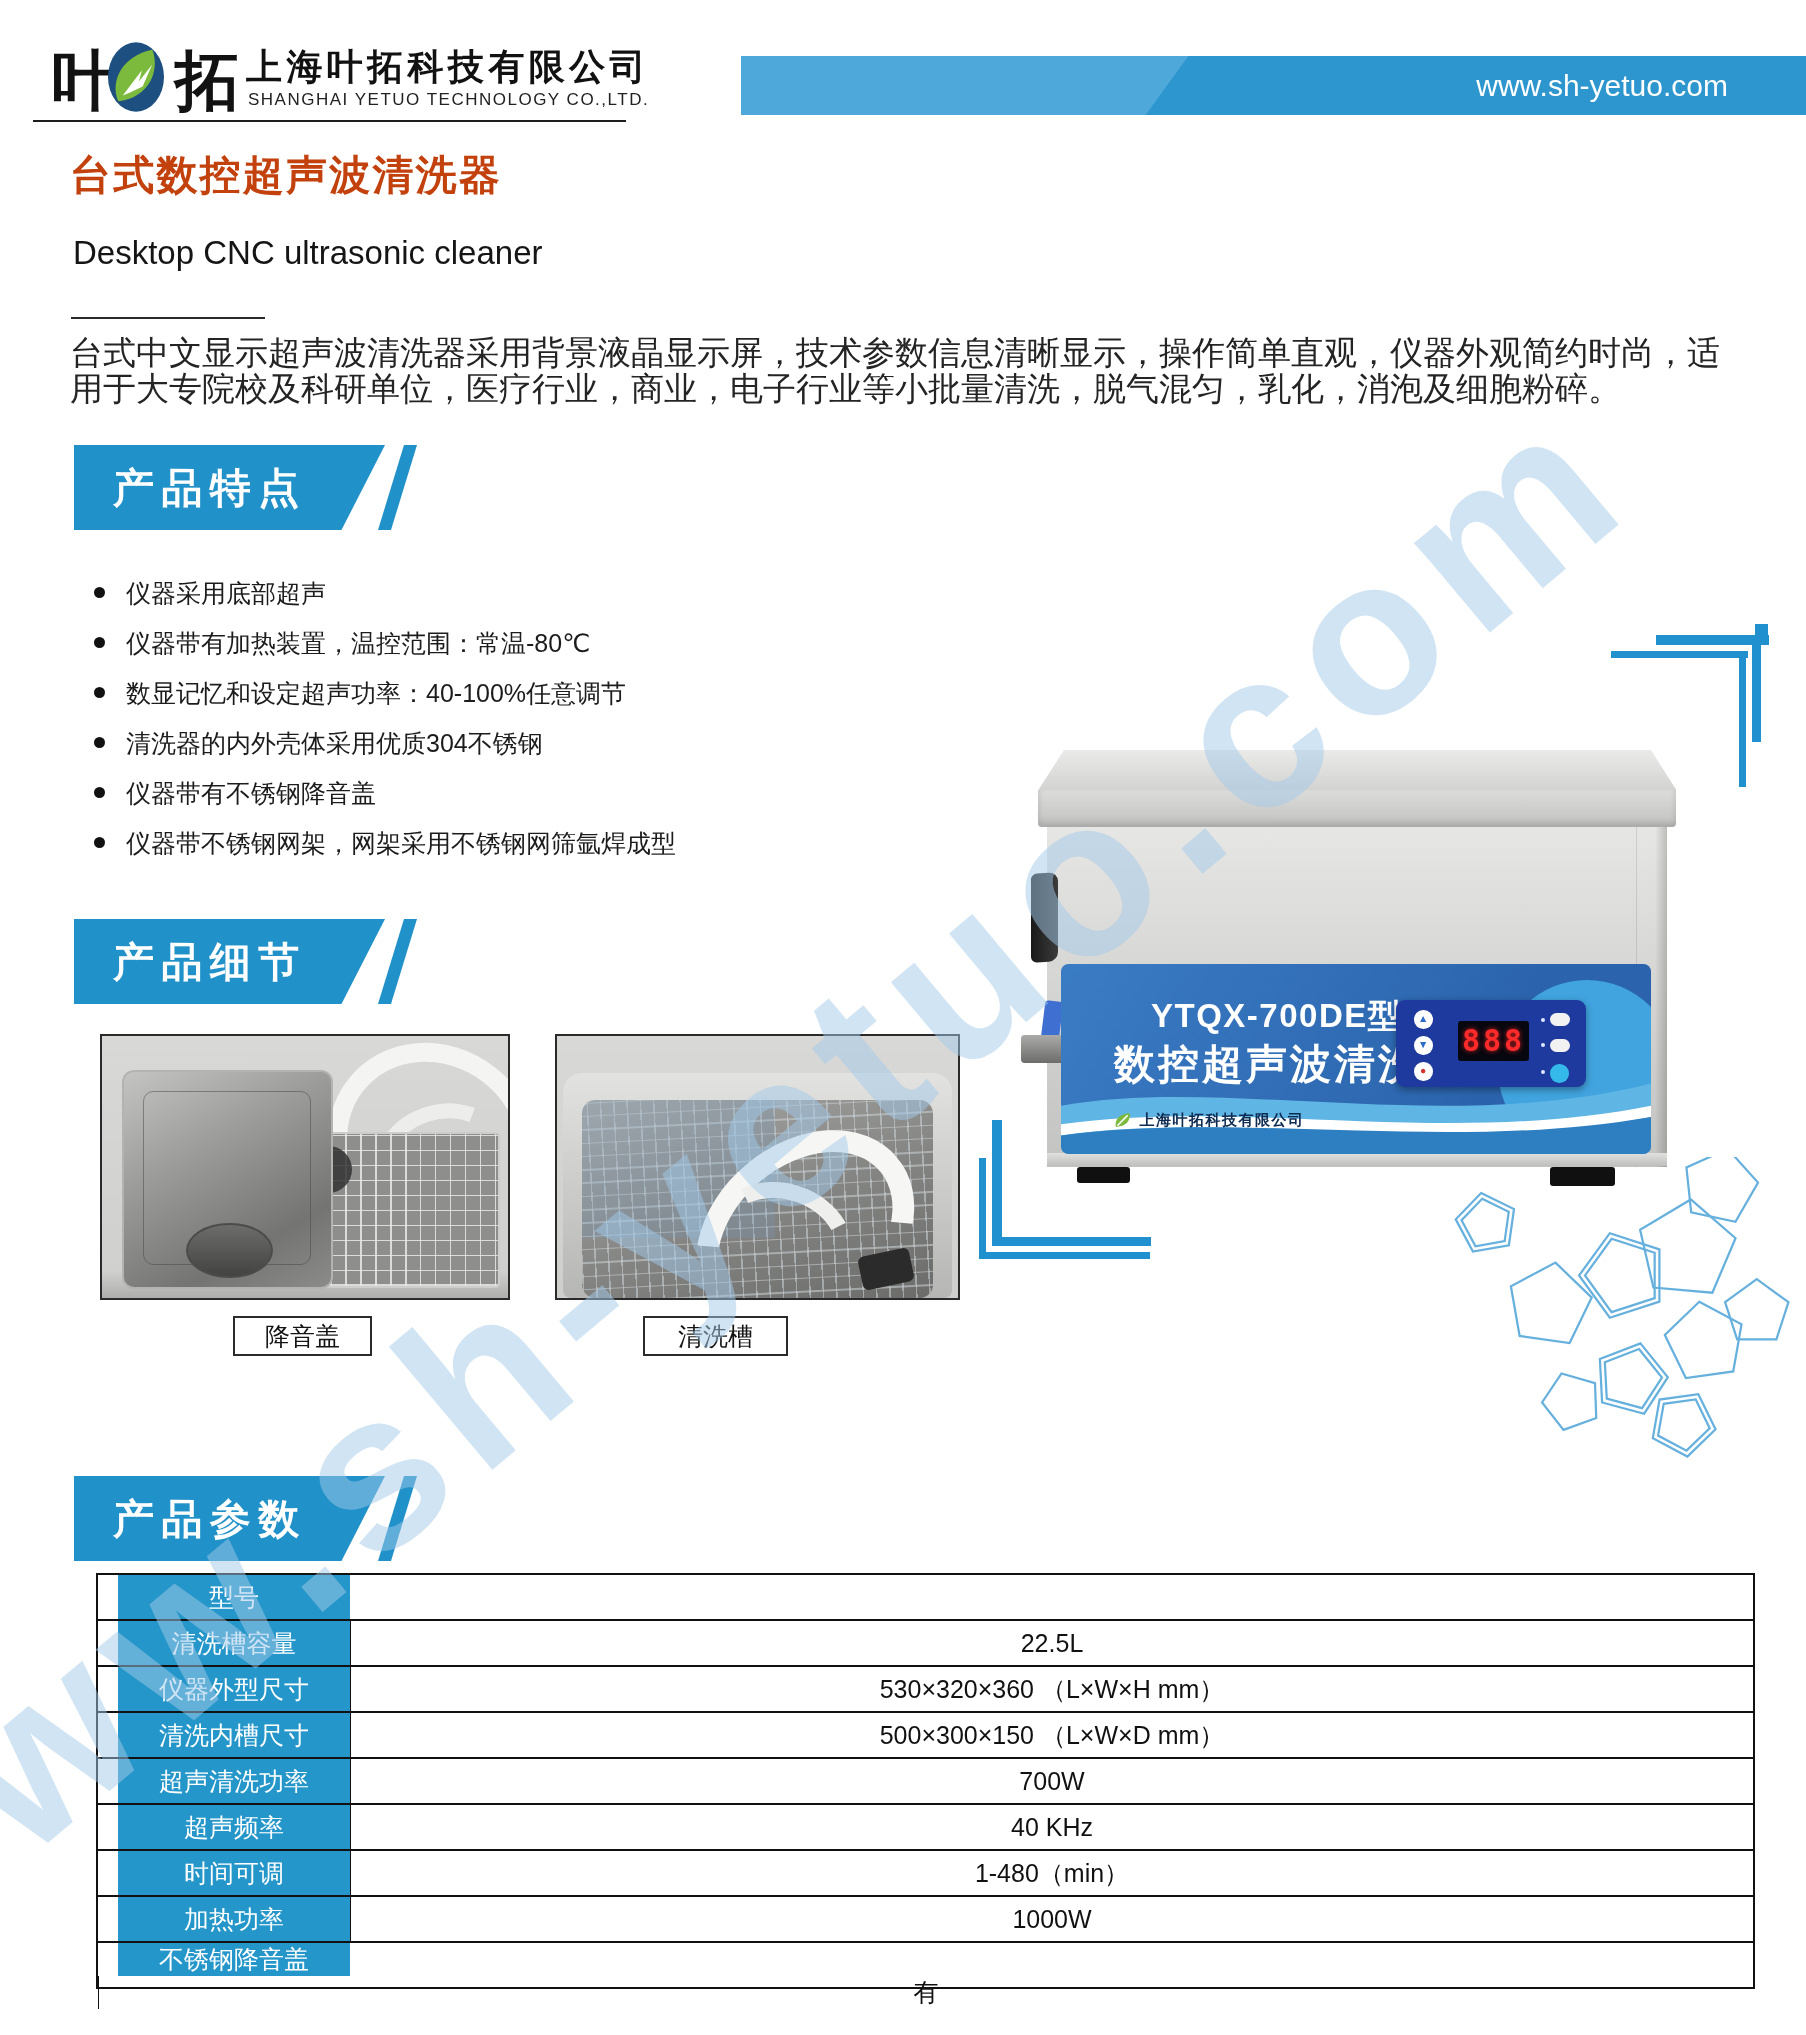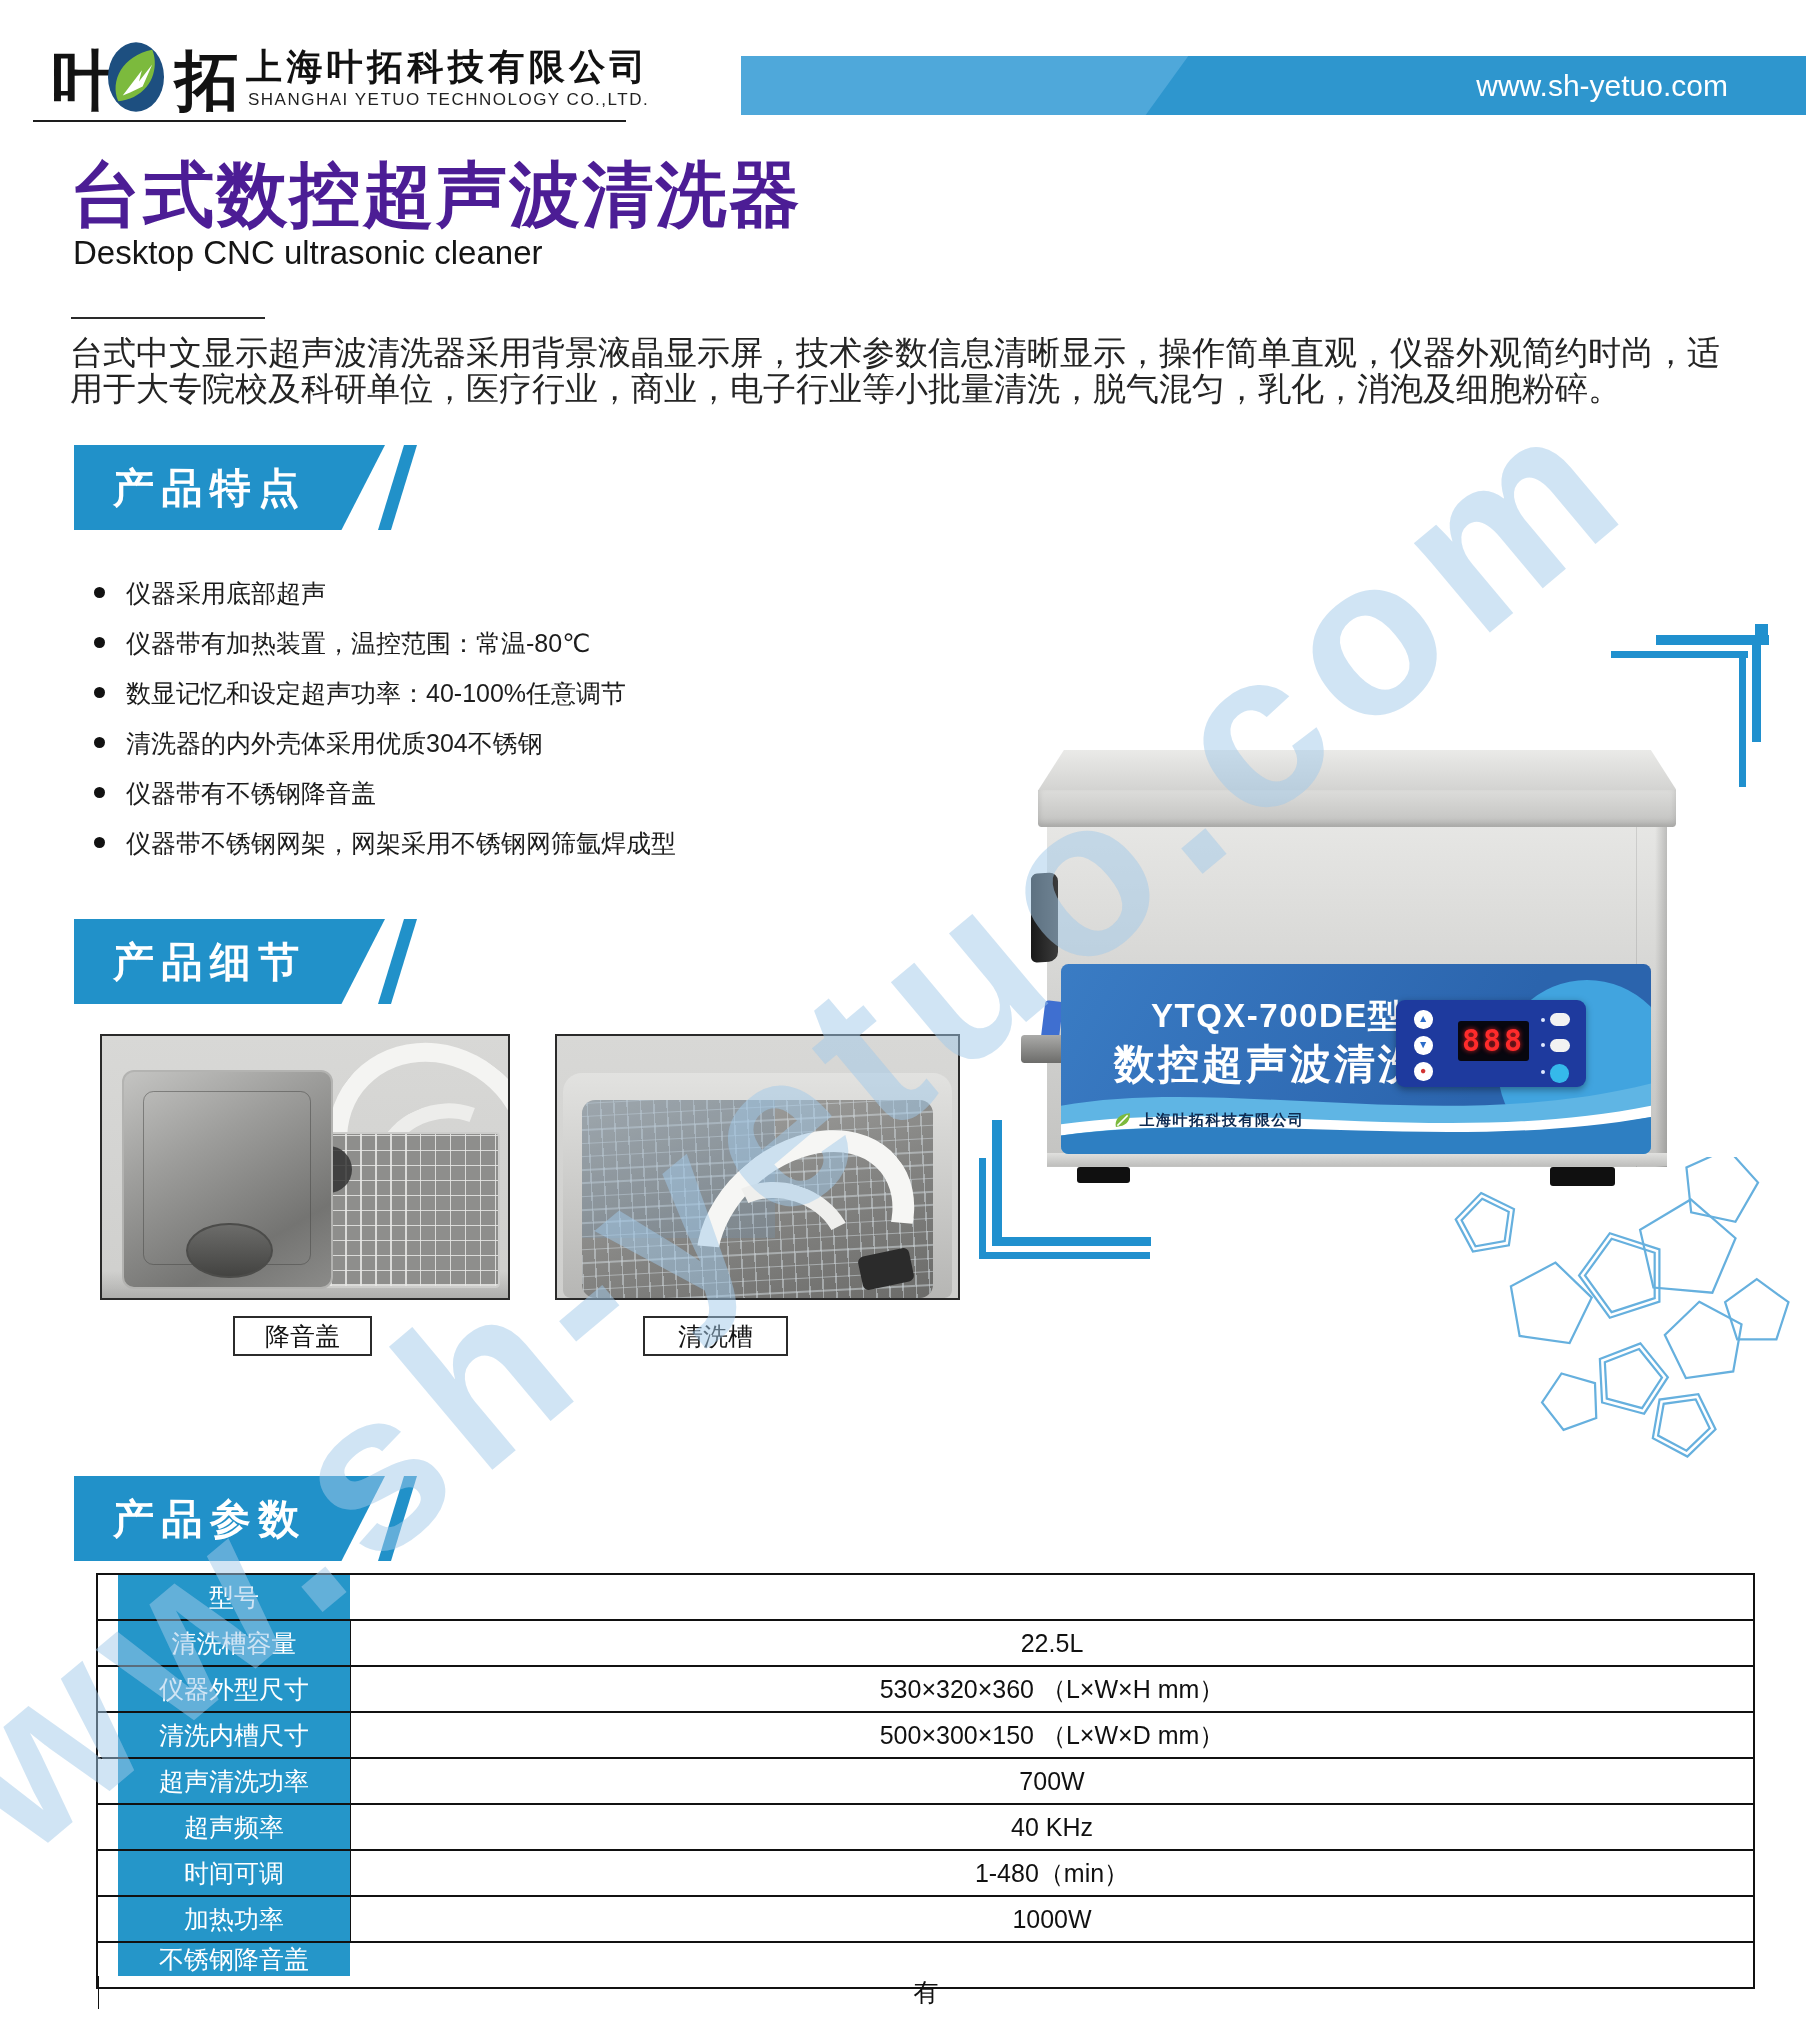--- a/index.html
+++ b/index.html
@@ -14,22 +14,22 @@
               letter-spacing:4.4px;color:#111;}
   .company-en{position:absolute;left:248px;top:90px;font-size:17px;letter-spacing:1.5px;color:#222;}
   .header-rule{position:absolute;left:33px;top:120px;width:593px;height:2.2px;background:#1d1d1d;}
   .top-banner{position:absolute;left:741px;top:56px;width:1065px;height:59px;background:#2e96ce;}
   .top-banner .lighter{position:absolute;left:0;top:0;width:100%;height:100%;background:#4fa8da;
        clip-path:polygon(0 0,42% 0,38% 100%,0 100%);}
   .top-banner .url{position:absolute;right:78px;top:0;height:59px;line-height:59px;
        color:#ffffff;font-size:30px;}
 
   
-  .page-title{position:absolute;left:70px;top:148px;font-size:71px;font-weight:800;
-              letter-spacing:2.2px;color:#4c1d95;}
+  .page-title{position:absolute;left:70px;top:148px;font-size:41px;font-weight:800;
+              letter-spacing:2.2px;color:#c2410c;}
   .page-subtitle{position:absolute;left:73px;top:234px;font-size:33px;color:#151515;}
   .title-rule{position:absolute;left:71px;top:317px;width:194px;height:2.2px;background:#2a2a2a;}
   .intro{position:absolute;left:70px;top:335px;width:1674px;font-size:33px;line-height:36px;color:#242424;}
 
   
   .ribbon{position:absolute;left:74px;height:85px;}
   .ribbon .band{position:absolute;left:0;top:0;width:311px;height:85px;background:#2191c9;
       clip-path:polygon(0 0,100% 0,86% 100%,0 100%);}
   .ribbon .stripe{position:absolute;left:317px;top:0;width:13.3px;height:85px;background:#2191c9;
       transform:skewX(-17deg);}

